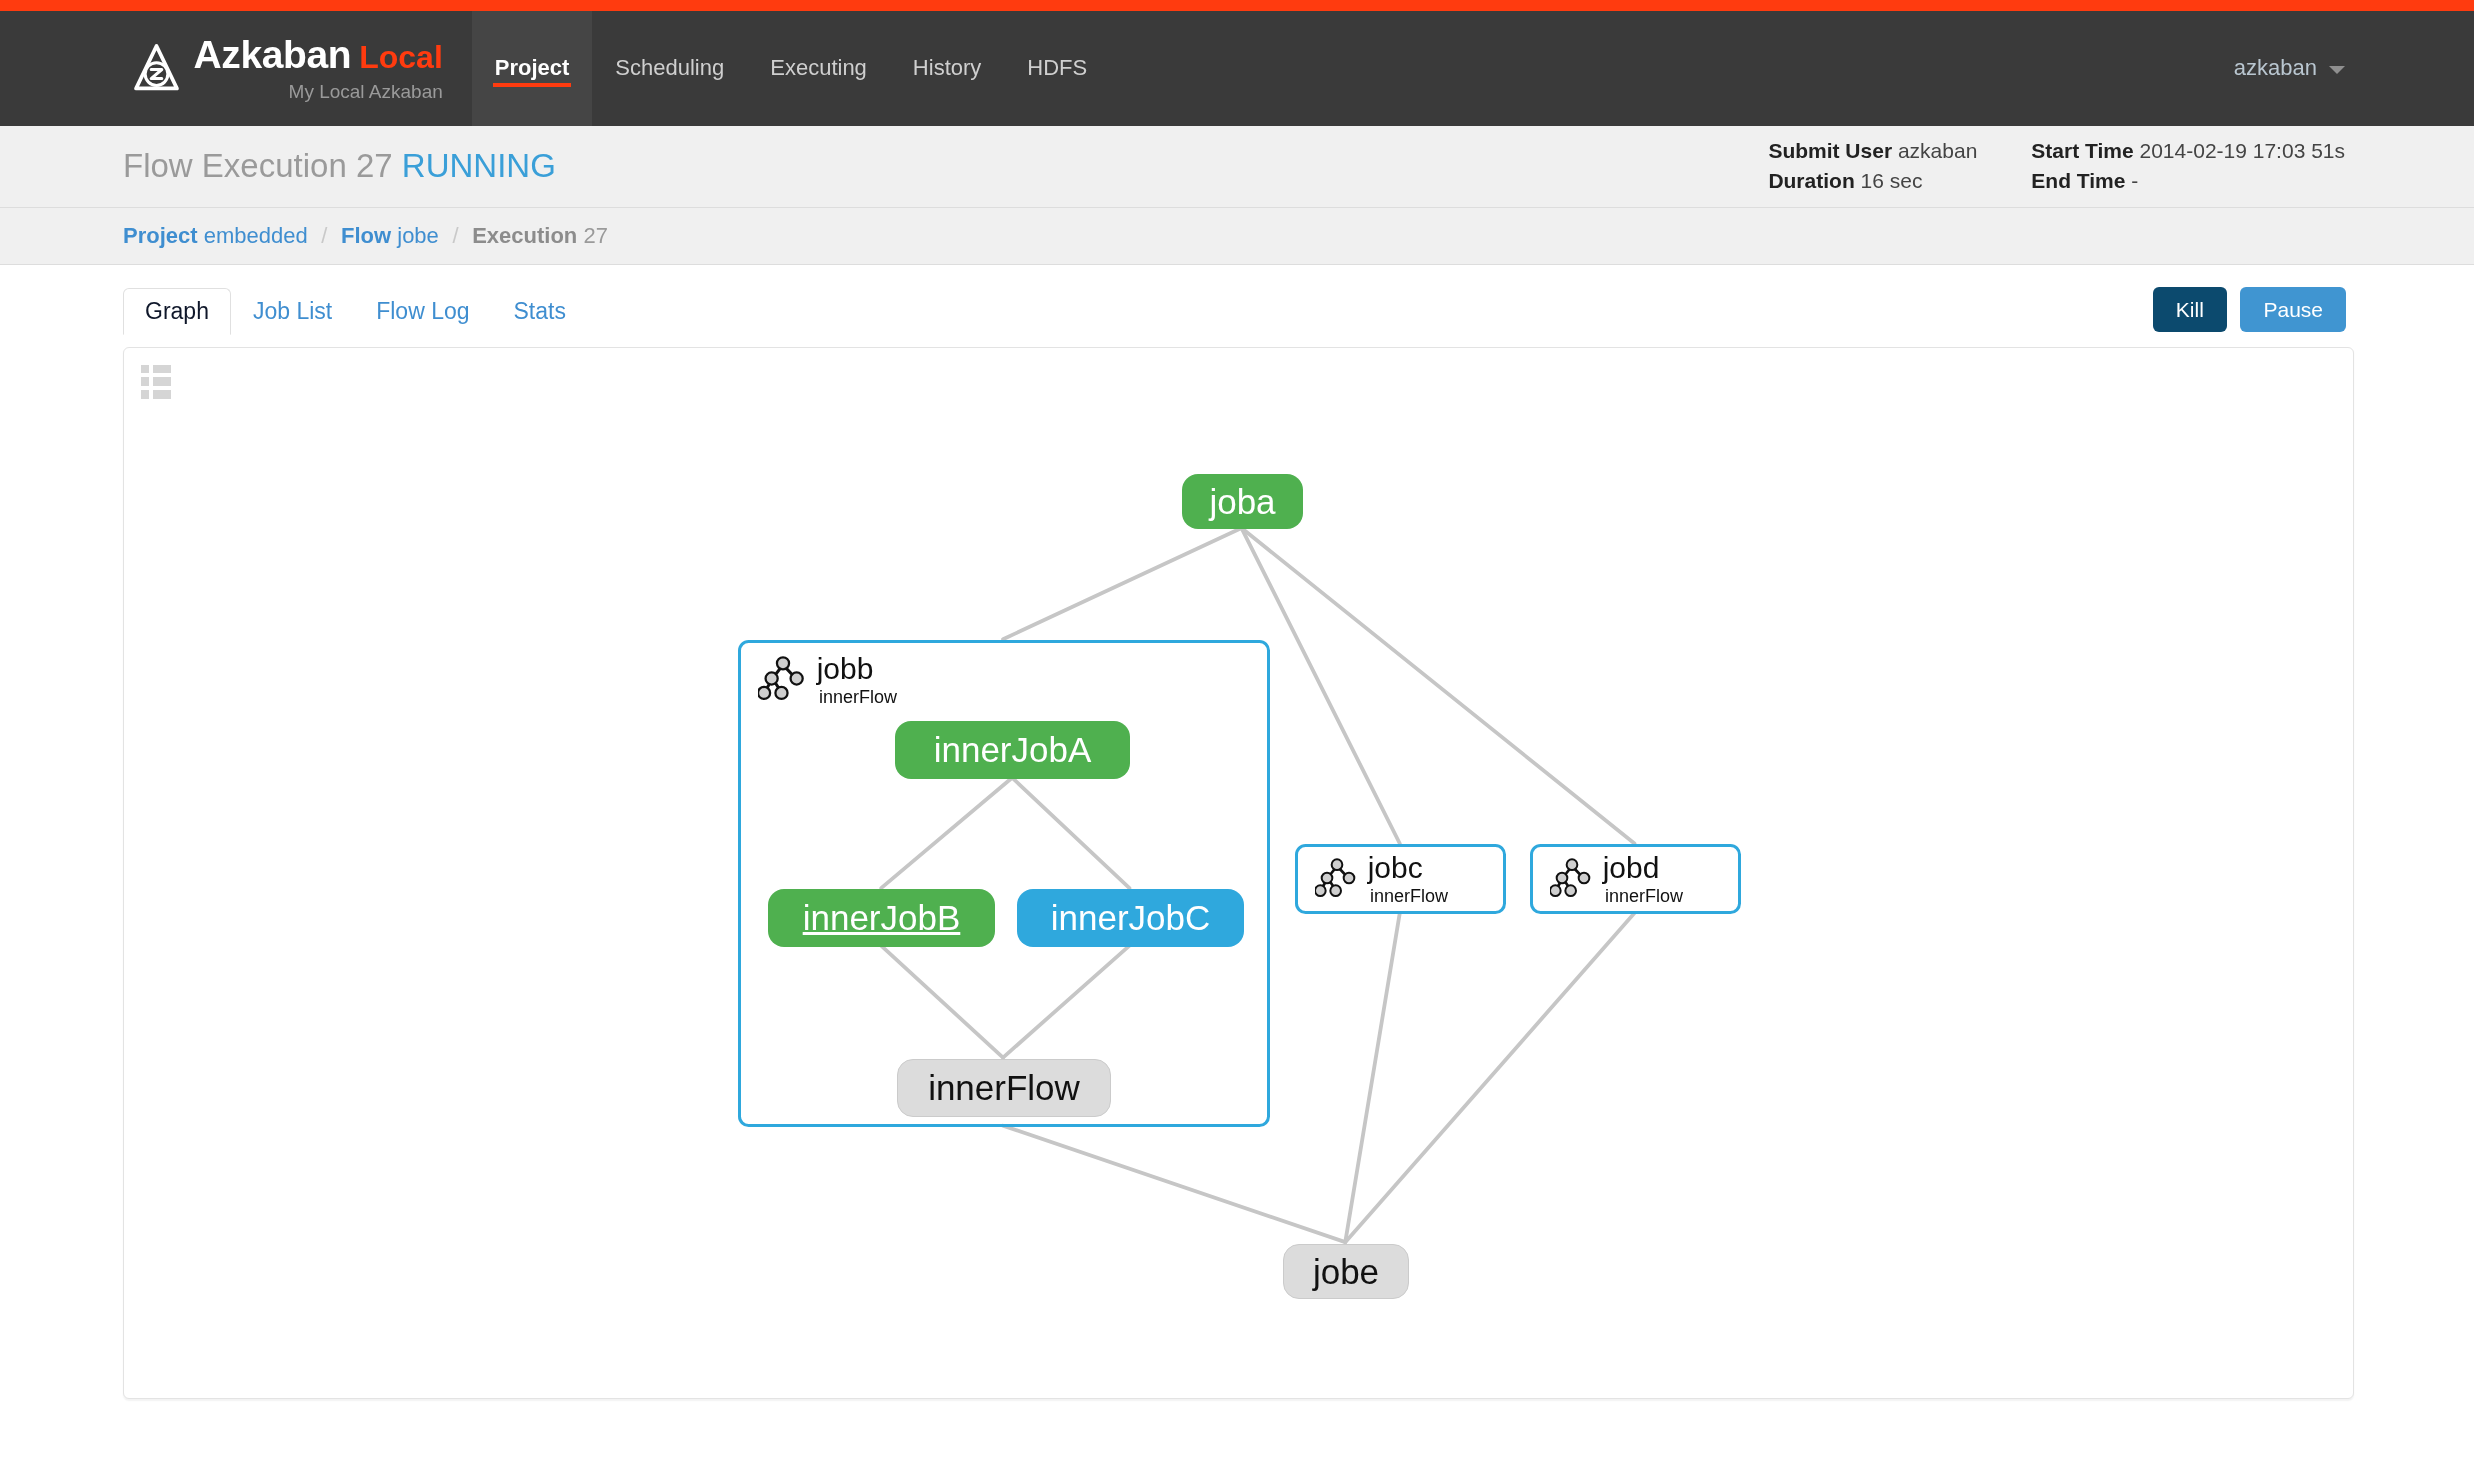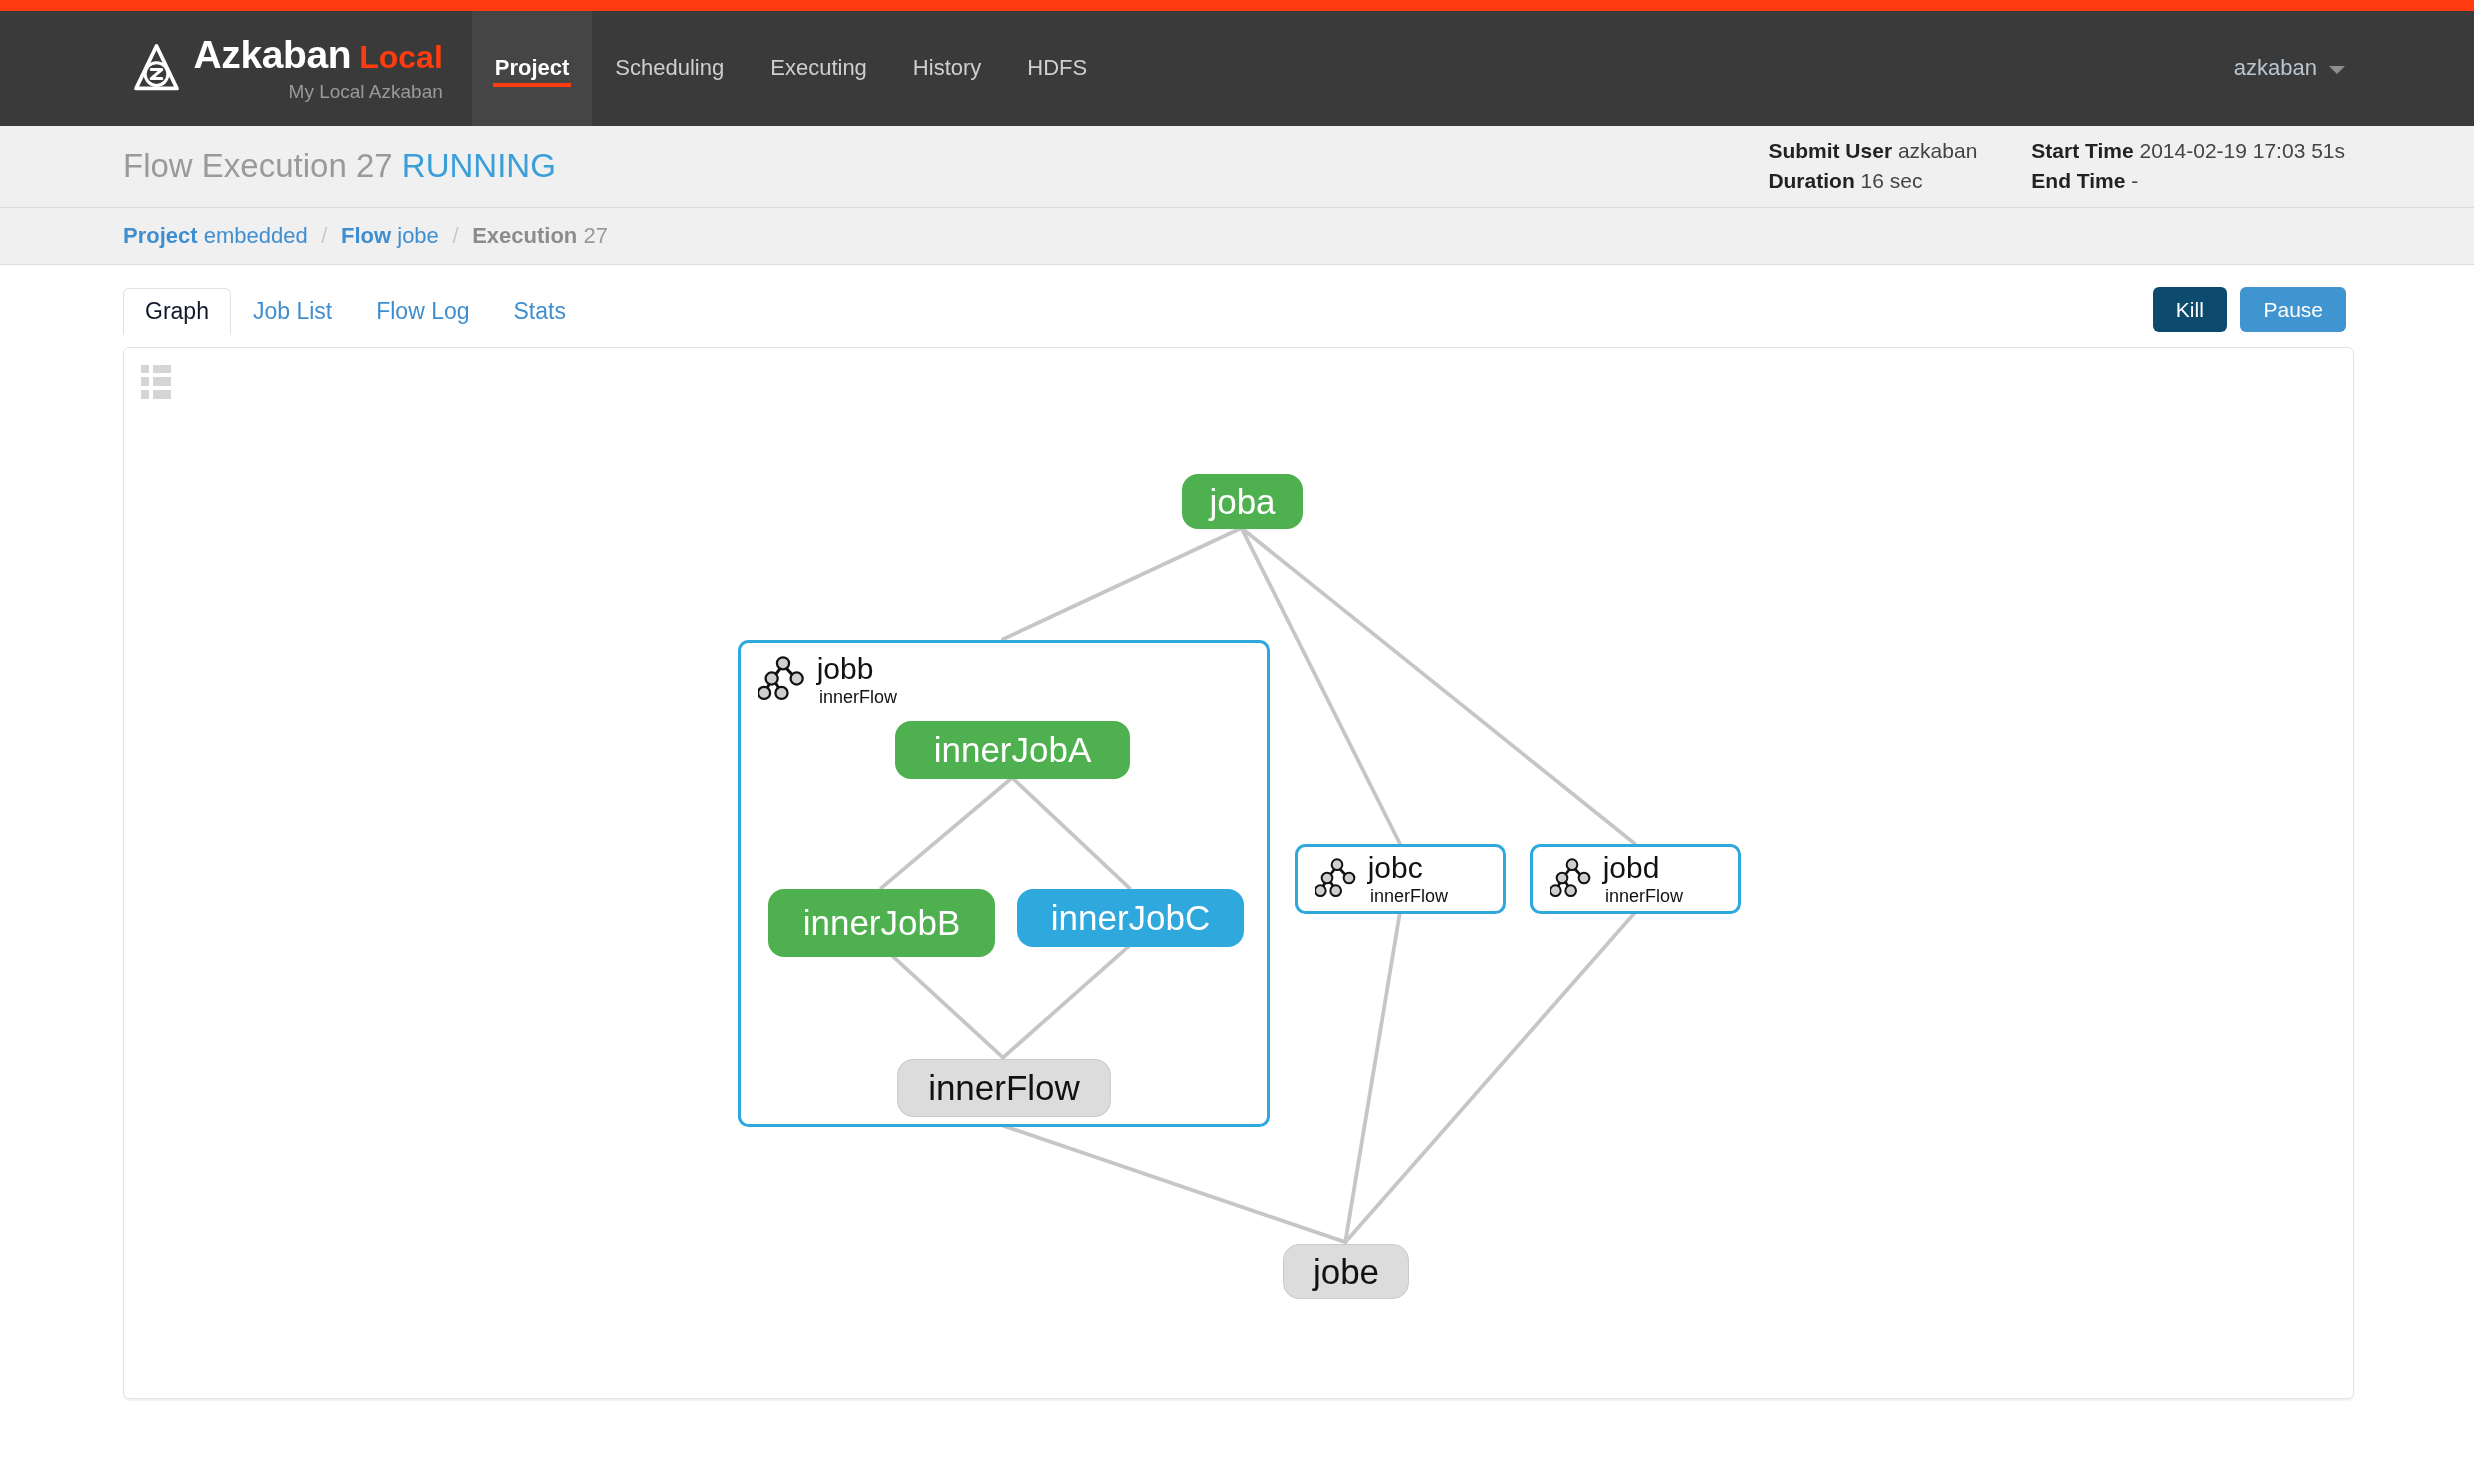--- a/index.html
+++ b/index.html
@@ -330,19 +330,19 @@
       </svg>
     </span>
     <span class="chip-text">
       <span class="chip-name">jobd</span>
       <span class="chip-sub">innerFlow</span>
     </span>
   </div>
 
   <div class="node green" id="node-joba" style="left: 1058px; top: 126px; width: 121px; height: 55px;">joba</div>
   <div class="node green" id="node-innerJobA" style="left: 771px; top: 373px; width: 235px; height: 58px;">innerJobA</div>
-  <div class="node green" id="node-innerJobB" style="left: 644px; top: 541px; width: 227px; height: 68px;">innerJobB</div>
+  <div class="node green" id="node-innerJobB" style="left: 644px; top: 541px; width: 227px; height: 58px; text-decoration: underline;">innerJobB</div>
   <div class="node blue" id="node-innerJobC" style="left: 893px; top: 541px; width: 227px; height: 58px;">innerJobC</div>
   <div class="node grey" id="node-innerFlow" style="left: 773px; top: 711px; width: 214px; height: 58px;">innerFlow</div>
   <div class="node grey" id="node-jobe" style="left: 1159px; top: 896px; width: 126px; height: 55px;">jobe</div>
 
 </div>
 
 
 </body></html>

